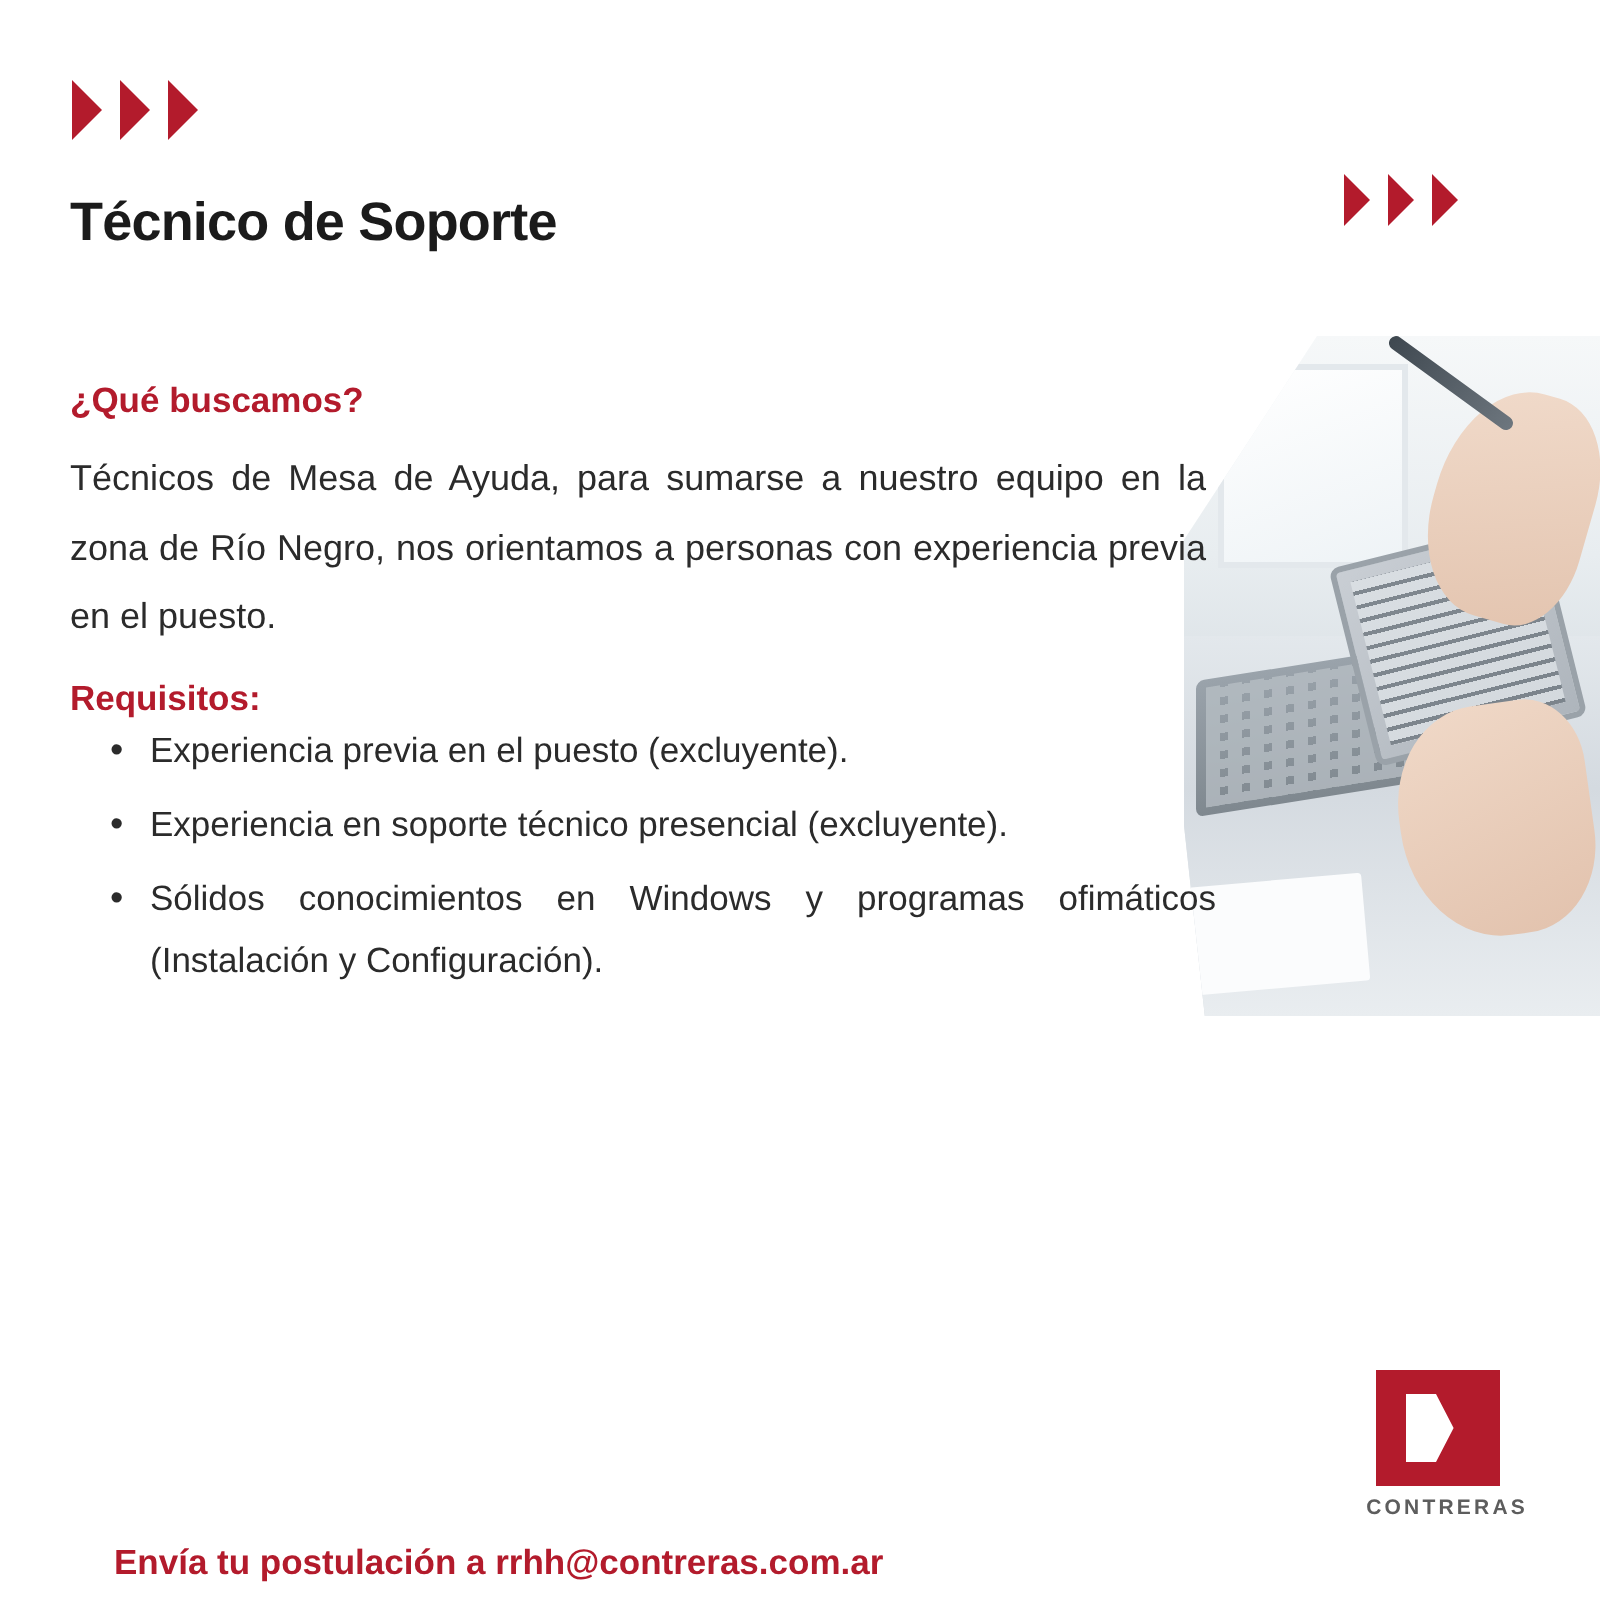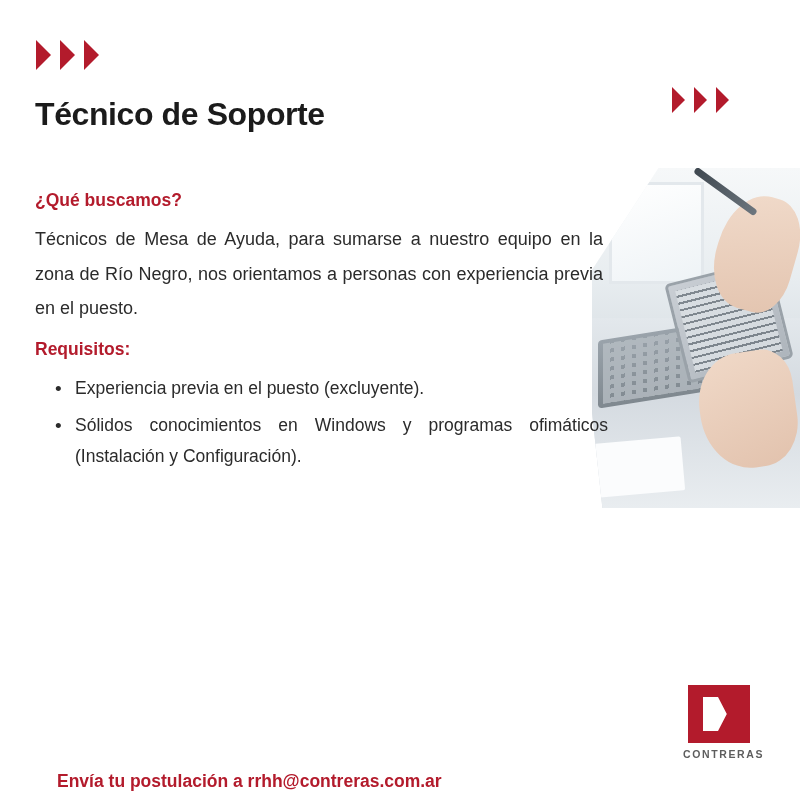--- a/index.html
+++ b/index.html
@@ -28,21 +28,21 @@
     border-bottom-width: 13px;
     border-left-width: 13px;
   }
   .arrows-top-left { position: absolute; left: 36px; top: 40px; }
   .arrows-top-right { position: absolute; left: 672px; top: 87px; }
 
   
   .title {
     position: absolute;
     left: 35px; top: 96px;
-    font-size: 32px;
+    font-size: 27px;
     font-weight: bold;
     color: #1b1b1b;
     letter-spacing: -0.4px;
   }
 
   
   .photo-clip {
     position: absolute;
     right: 0; top: 168px;
     width: 208px; height: 340px;
@@ -133,21 +133,21 @@
     color: #2b2b2b;
     text-align: justify;
     text-justify: inter-word;
     width: 568px;
   }
   .req-h {
     color: #b31b2c;
     font-size: 17.5px;
     font-weight: bold;
     margin-top: 13px;
-    margin-bottom: 13px;
+    margin-bottom: 0;
   }
   ul.reqs {
     list-style: none;
     margin-left: 18px;
     width: 555px;
   }
   ul.reqs li {
     position: relative;
     padding-left: 22px;
     font-size: 17.5px;
@@ -237,20 +237,21 @@
       <div class="ph-pen"></div>
     </div>
   </div>
 
   <div class="content">
     <div class="sub-q">¿Qué buscamos?</div>
     <p class="para">Técnicos de Mesa de Ayuda, para sumarse a nuestro equipo en la zona de Río Negro, nos orientamos a personas con experiencia previa en el puesto.</p>
     <div class="req-h">Requisitos:</div>
     <ul class="reqs">
       <li>Experiencia previa en el puesto (excluyente).</li>
+      <li class="nojust">Experiencia en soporte técnico presencial (excluyente).</li>
       <li>Sólidos conocimientos en Windows y programas ofimáticos (Instalación y Configuración).</li>
     </ul>
   </div>
 
   <div class="cta">Envía tu postulación a rrhh@contreras.com.ar</div>
 
   <div class="logo">
     <div class="logo-mark"></div>
     <div class="logo-text">CONTRERAS</div>
   </div>

